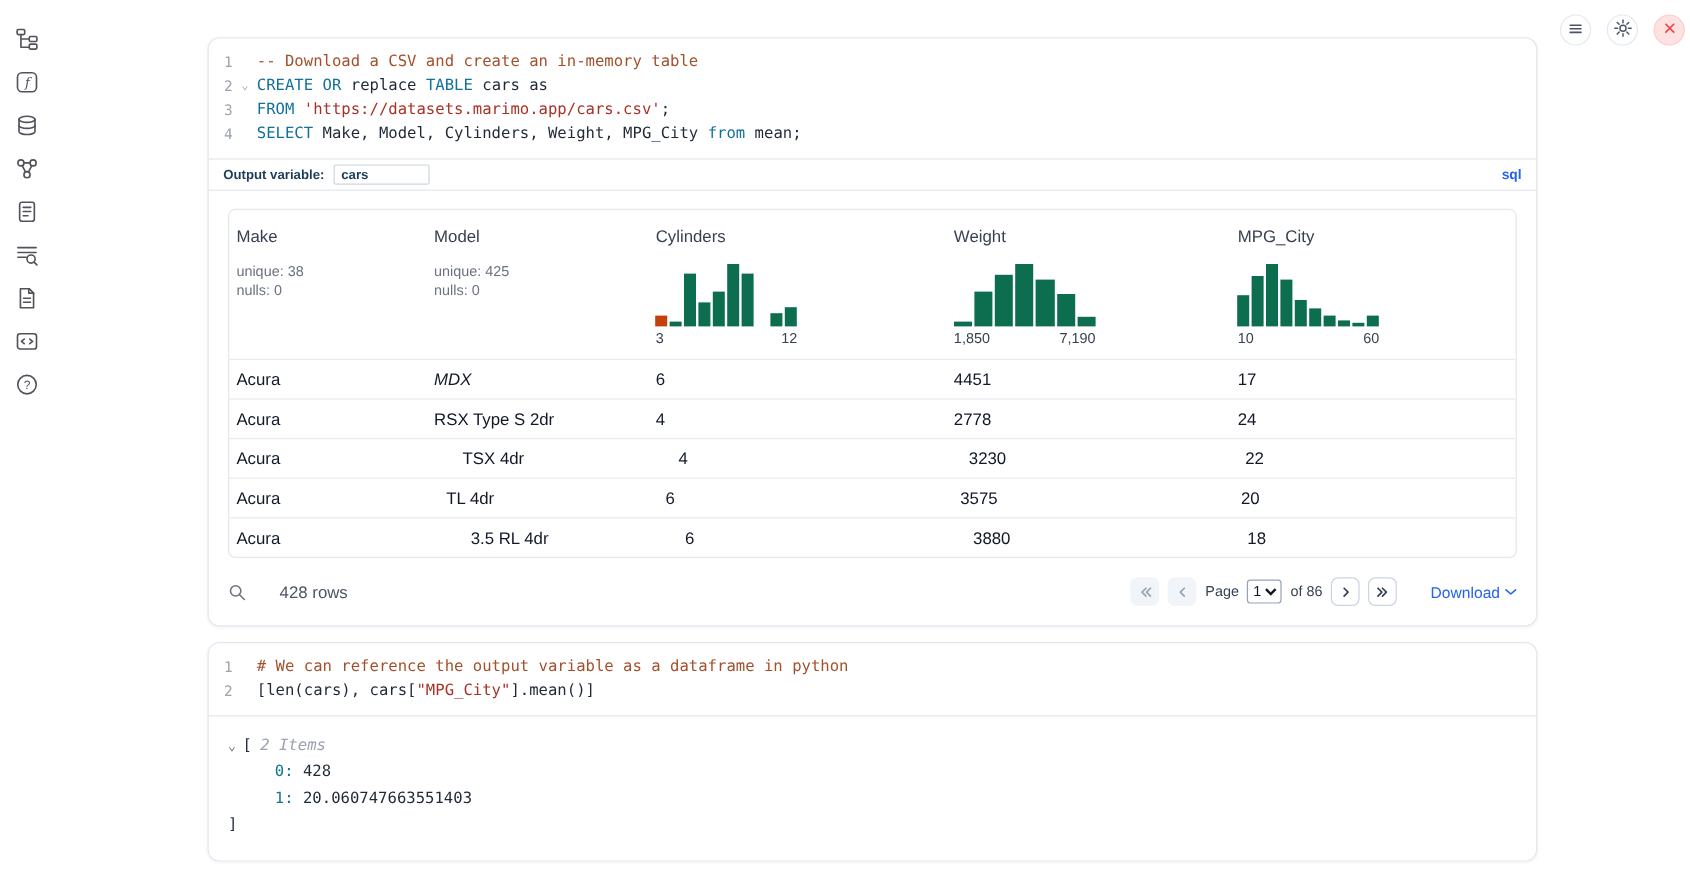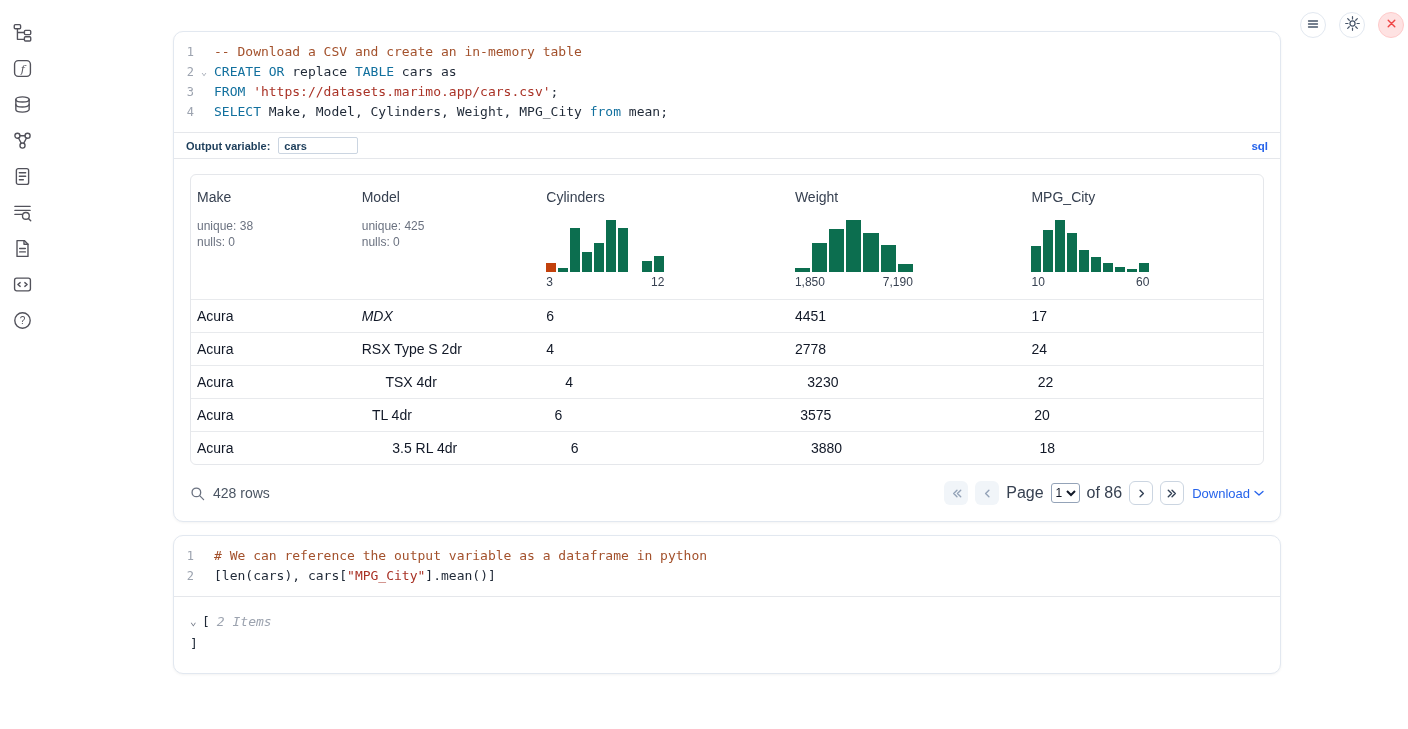--- a/index.html
+++ b/index.html
@@ -46,30 +46,30 @@
   .th-label { font-size:14px; color:#374151; }
   .stats { margin-top:13px; font-size:12px; color:#6b7280; line-height:16px; }
   .hist { margin-top:15px; width:118px; }
   .hist-bars { display:flex; align-items:flex-end; gap:2px; height:52px; }
   .bar { flex:1; }
   .hist-axis { display:flex; justify-content:space-between; font-size:12px; color:#374151; margin-top:3px; }
   .trow { display:flex; border-top:1px solid #e8eaed; }
   .td { padding:8px 6px; font-size:14px; color:#111827; }
 
   
-  .table-footer { display:flex; align-items:center; padding:16px 16px 16px; gap:8px; }
+  .table-footer { display:flex; align-items:center; padding:16px 16px 16px; gap:28px; }
   .rowcount { font-size:14px; color:#4b5563; }
   .pager { margin-left:auto; display:flex; align-items:center; gap:7px; }
   .pg-btn { width:24px; height:24px; border-radius:6px; display:flex; align-items:center; justify-content:center; cursor:pointer; border:none; background:transparent; padding:0; }
   .pg-btn svg { width:15px; height:15px; fill:none; stroke-width:1.5; stroke-linecap:round; stroke-linejoin:round; }
   .pg-btn.disabled { background:#f1f5f9; }
   .pg-btn.disabled svg { stroke:#94a3b8; }
   .pg-btn.bordered { border:1px solid #cbd5e1; background:#fff; }
   .pg-btn.bordered svg { stroke:#334155; }
-  .page-label { font-size:16px; color:#374151; }
+  .page-label { font-size:12px; color:#374151; }
   .page-select { border:1px solid #94a3b8; border-radius:3px; font-size:12px; height:20px; background:#fff; color:#111827; }
   .download { font-size:13px; color:#2563eb; margin-left:0; display:flex; align-items:center; gap:4px; cursor:pointer; }
 
   
   .py-code { border-bottom:1px solid #e5e7eb; }
   .py-output { padding:14px 16px 18px; font-family:"DejaVu Sans Mono",monospace; font-size:13px; line-height:22px; color:#1f2937; }
   .tree-head { display:flex; align-items:center; }
   .tree-chevron { color:#6b7280; font-size:11px; width:12px; cursor:pointer; }
   .bracket { color:#1f2937; }
   .items-label { color:#9ca3af; font-style:italic; margin-left:7px; }
@@ -345,17 +345,21 @@
         <div class="code-line"><span class="gutter">1</span><span class="fold"></span><span class="code-text"><span class="tok-c"># We can reference the output variable as a dataframe in python</span></span></div>
         <div class="code-line"><span class="gutter">2</span><span class="fold"></span><span class="code-text"><span class="tok-p">[len(cars), cars[</span><span class="tok-s">"MPG_City"</span><span class="tok-p">].mean()]</span></span></div>
       </div>
 
     <div class="py-output">
       <div class="tree-head">
         <span class="tree-chevron">⌄</span>
         <span class="bracket">[</span>
         <span class="items-label">2 Items</span>
       </div>
+      <div id="tree-entries">
+          <div class="tree-entry"><span class="tree-key">0: </span><span class="tree-val">428</span></div>
+          <div class="tree-entry"><span class="tree-key">1: </span><span class="tree-val">20.060747663551403</span></div>
+        </div>
       <div class="bracket">]</div>
     </div>
   </section>
 
 </main>
 
 </body></html>

